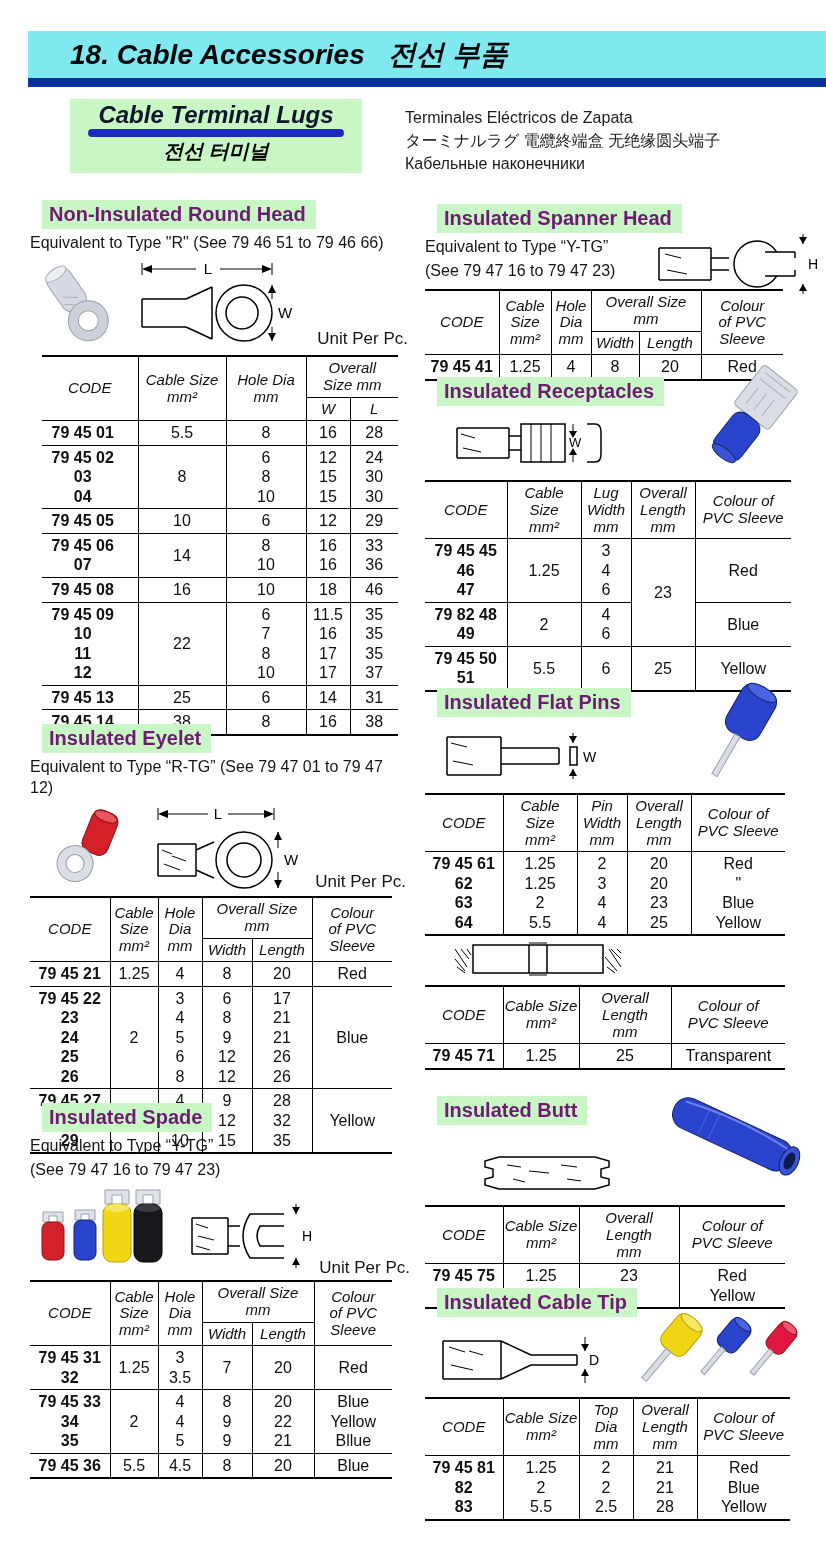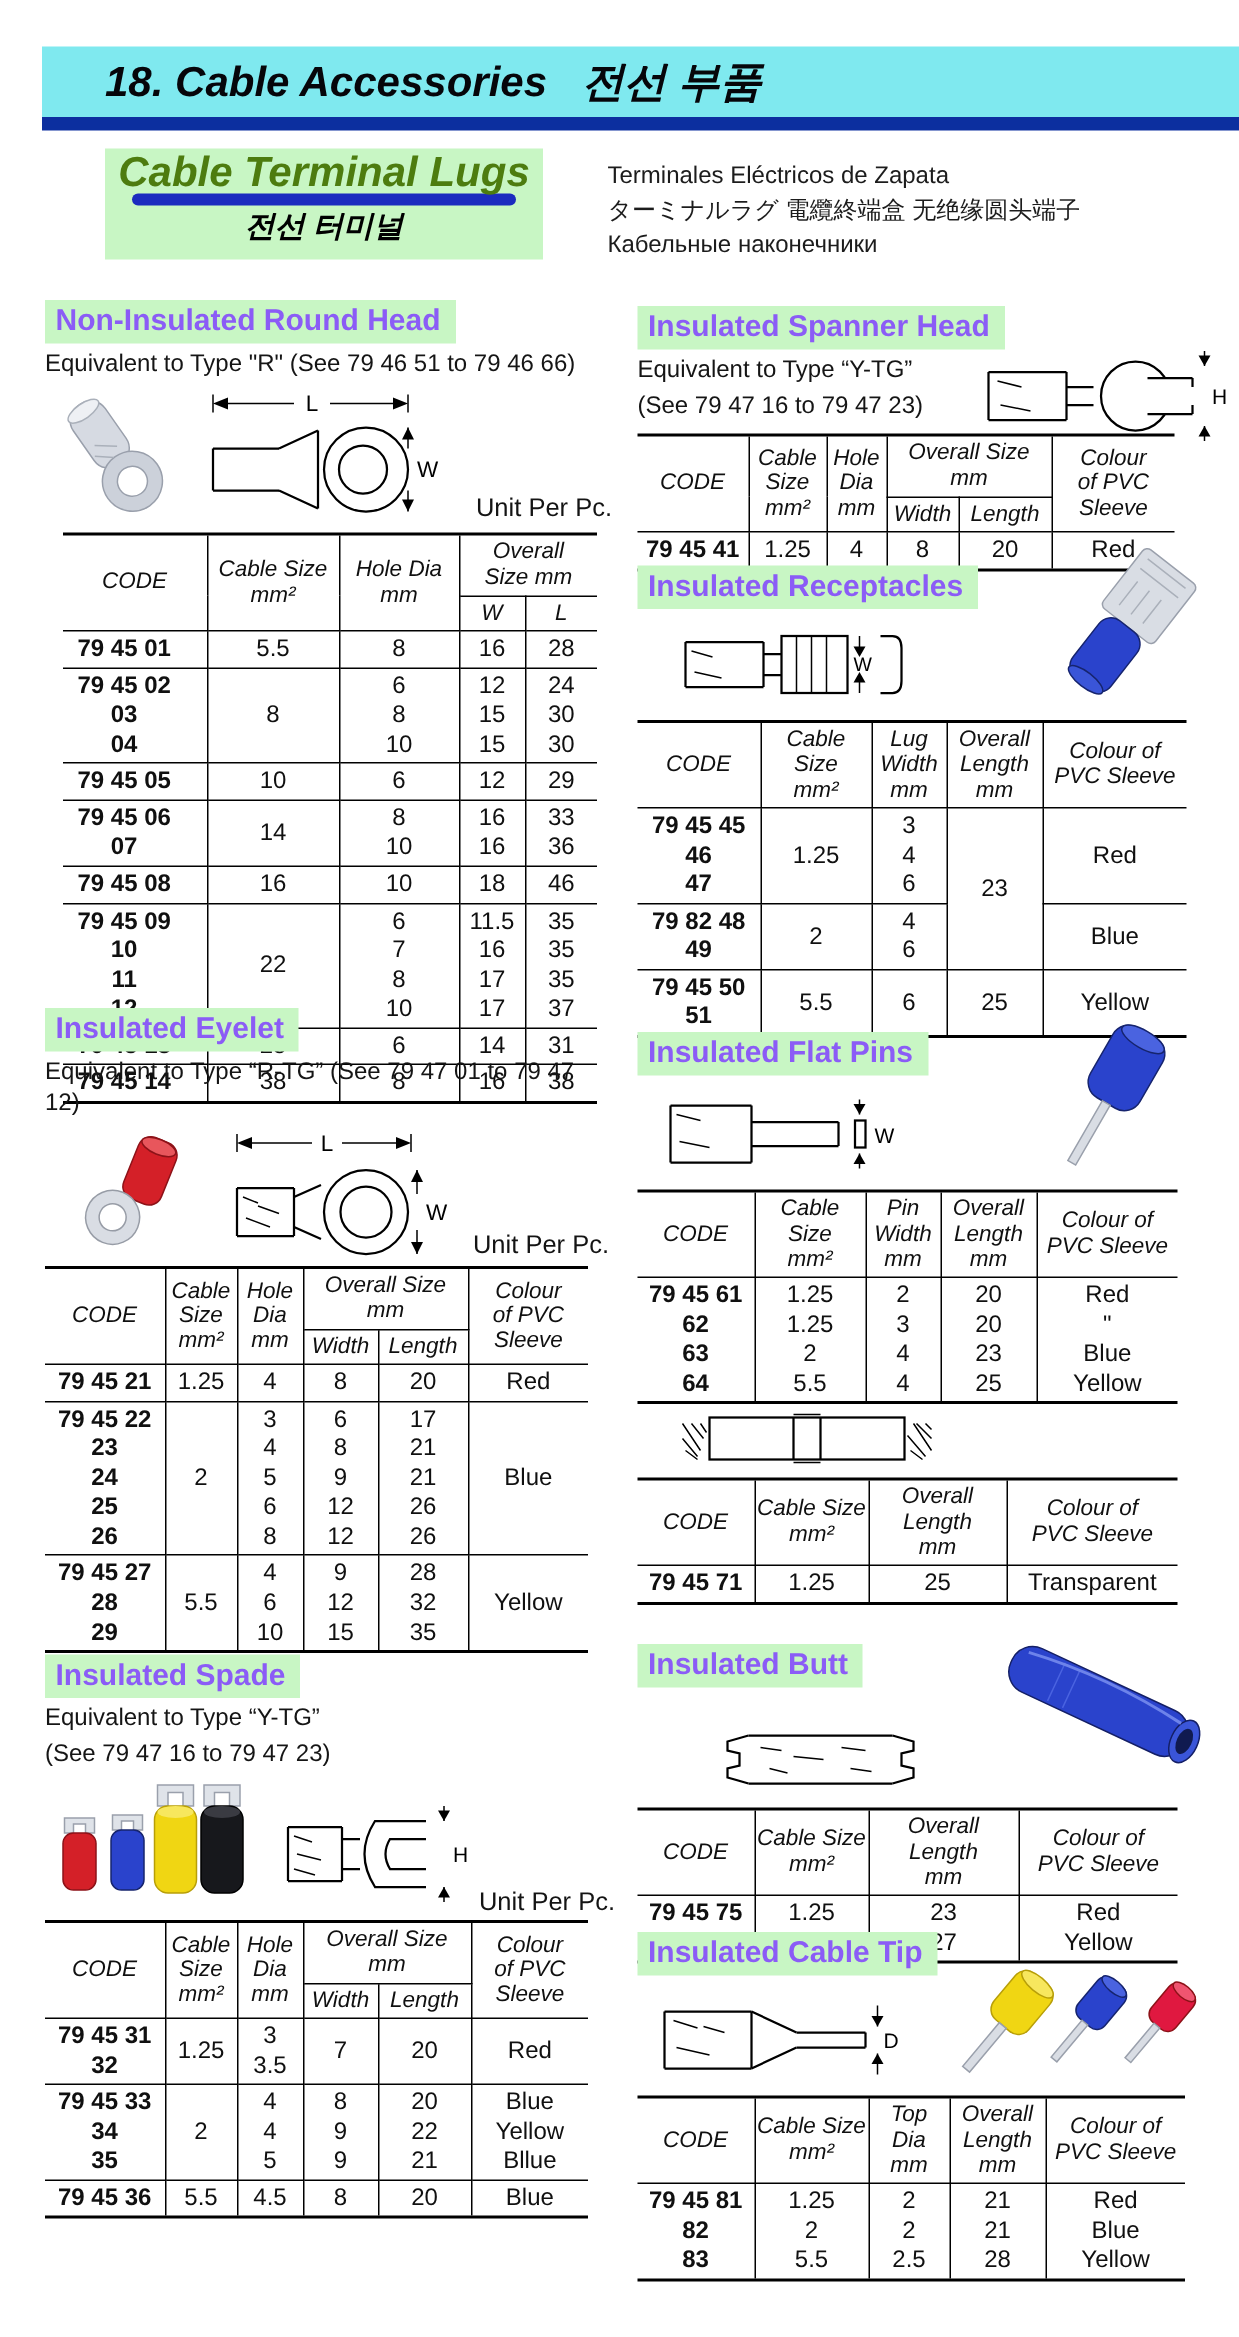--- a/index.html
+++ b/index.html
@@ -17,31 +17,31 @@
     padding-left:42px; font-size:28px; font-weight:bold; font-style:italic;
     white-space:pre; color:#06060a;
   }
   .top-rule { position:absolute; left:28px; top:78px; width:798px; height:9px; background:#0c2f9f; }
 
   
   .lugs-box {
     position:absolute; left:70px; top:99px; width:292px; height:74px;
     background:#c8f6c4; text-align:center; padding-top:3px;
   }
-  .lugs-title { font-size:28px; font-weight:bold; font-style:italic; color:#4d7c0f; line-height:26px; }
+  .lugs-title { font-size:24px; font-weight:bold; font-style:italic; color:#0f172a; line-height:26px; }
   .lugs-bar { height:8px; background:#1b2bbf; margin:1px 18px 2px 18px; border-radius:4px; }
   .lugs-sub { font-size:20px; font-weight:bold; font-style:italic; color:#000; line-height:24px; }
 
   .translations { position:absolute; left:405px; top:106px; font-size:16px; line-height:23px; color:#1c1c1c; }
 
   
   .sec { position:absolute; }
   .sec-title {
     display:inline-block; background:#c8f6c4; font-size:20px; font-weight:bold;
-    padding:2px 10px 3px 7px; color:#8b5cf6; line-height:24px; white-space:pre-line;
+    padding:2px 10px 3px 7px; color:#701a75; line-height:24px; white-space:pre-line;margin-left:12px;
   }
   .sec-sub { font-size:16px; margin-top:3px; color:#151515; line-height:21px; }
   .figrow { position:relative; }
   .unit { position:absolute; font-size:17px; color:#141414; }
 
   
   .tblwrap { border-top:2px solid #000; border-bottom:2px solid #000; }
   table.cat { border-collapse:collapse; table-layout:fixed; width:100%; }
   table.cat th, table.cat td {
     border:1px solid #000; text-align:center; vertical-align:middle; white-space:pre-line;
@@ -215,21 +215,21 @@
               <td>38</td>
               <td>8</td>
               <td>16</td>
               <td class="noR">38</td>
             </tr>
         </tbody>
       </table>
     </div>
   </section>
 
-  <section class="sec" style="left:30px; top:672px; width:380px;">
+  <section class="sec" style="left:30px; top:724px; width:380px;">
     <div class="sec-title">Insulated Eyelet</div>
     <div class="sec-sub">Equivalent to Type “R-TG” (See 79 47 01 to 79 47 12)</div>
     <div class="figrow" style="height:98px;">
       <svg style="position:absolute;left:10px;top:6px" width="100" height="88" viewBox="0 0 100 88">
         <g transform="rotate(22 50 44)">
           <rect x="40" y="4" width="27" height="44" rx="9" fill="#d42028" stroke="#8d1218"></rect>
           <ellipse cx="53" cy="9" rx="12" ry="5" fill="#e8565c" stroke="#8d1218"></ellipse>
           <circle cx="42" cy="64" r="18" fill="#d9dde4" stroke="#979ca6"></circle>
           <circle cx="42" cy="64" r="9" fill="#ffffff" stroke="#979ca6"></circle>
         </g>

